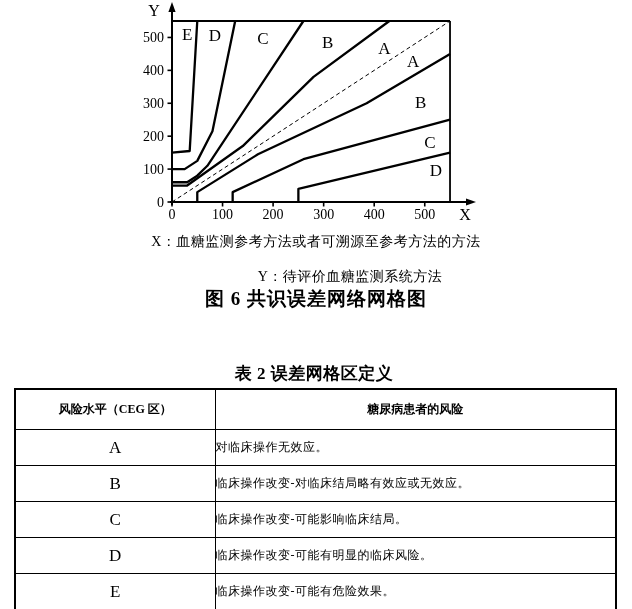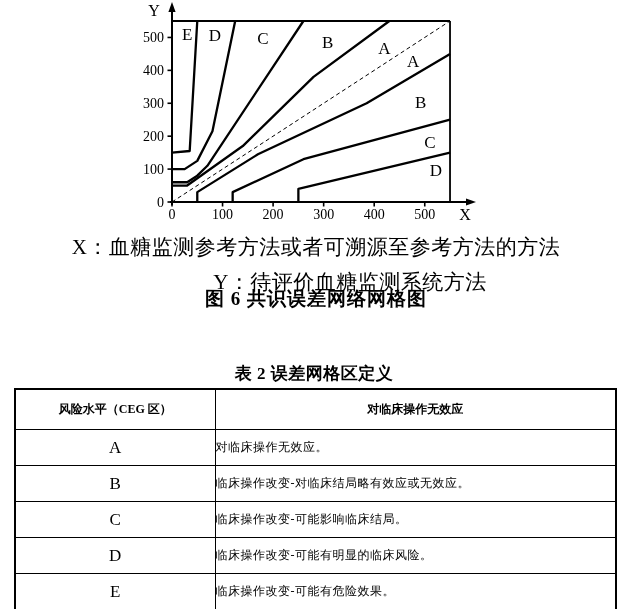--- a/index.html
+++ b/index.html
@@ -4,21 +4,21 @@
 <style>
   html,body{margin:0;padding:0;}
   body{
     width:632px;height:609px;
     background:#ffffff;color:#000;
     font-family:"Liberation Serif","DejaVu Serif",serif;
     position:relative;overflow:hidden;
   }
   .page{position:absolute;inset:0;}
   .chart-wrap{position:absolute;left:118px;top:0;width:366px;height:228px;}
-  .note{position:absolute;left:0;width:632px;text-align:center;font-size:21px;letter-spacing:.5px;}
+  .note{position:absolute;left:0;width:632px;text-align:center;font-size:14px;letter-spacing:.5px;}
   .note-x{top:233px;}
   .note-y{top:268px;margin-left:34px;}
   .fig-caption{
     position:absolute;left:0;top:286px;width:632px;text-align:center;
     font-size:19px;font-weight:bold;letter-spacing:1px;
   }
   .table-title{
     position:absolute;left:0;top:362px;width:628px;text-align:center;
     font-size:17px;font-weight:bold;letter-spacing:.5px;
   }
@@ -103,21 +103,21 @@
   <div class="table-title">表 2 误差网格区定义</div>
 
   <table class="ceg-table">
     <colgroup>
         <col class="col1">
         <col class="col2">
       </colgroup>
     <thead>
       <tr>
         <th>风险水平（CEG 区）</th>
-        <th>对临床操作无效应</th>
+        <th>糖尿病患者的风险</th>
       </tr>
     </thead>
     <tbody>
         <tr>
           <td class="zone-cell">A</td>
           <td class="risk-cell">对临床操作无效应。</td>
         </tr>
         <tr>
           <td class="zone-cell">B</td>
           <td class="risk-cell">临床操作改变-对临床结局略有效应或无效应。</td>

